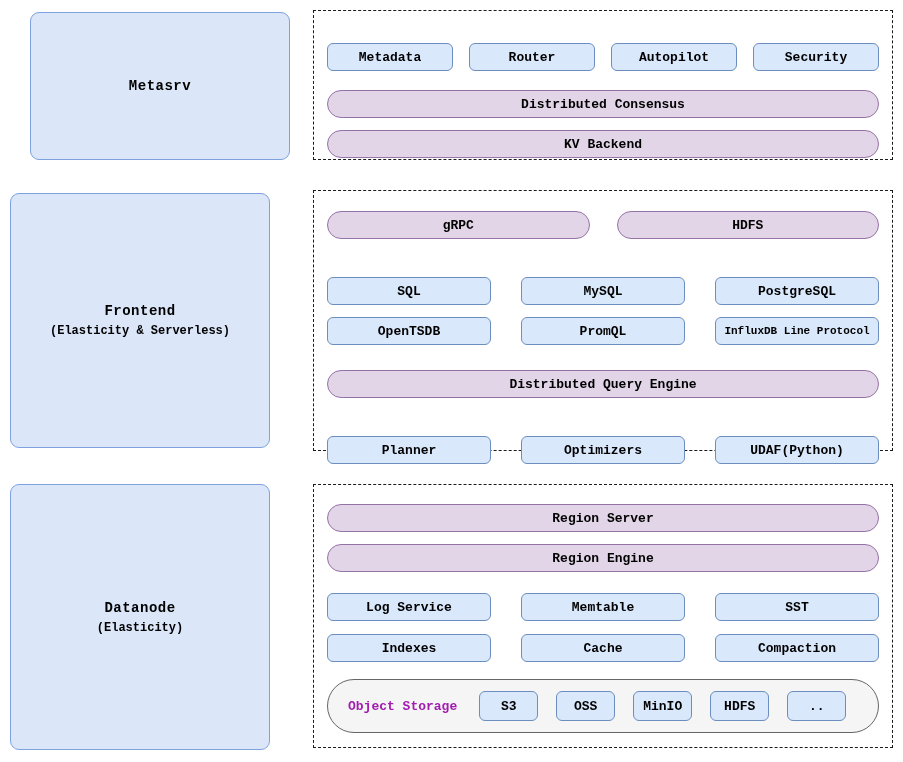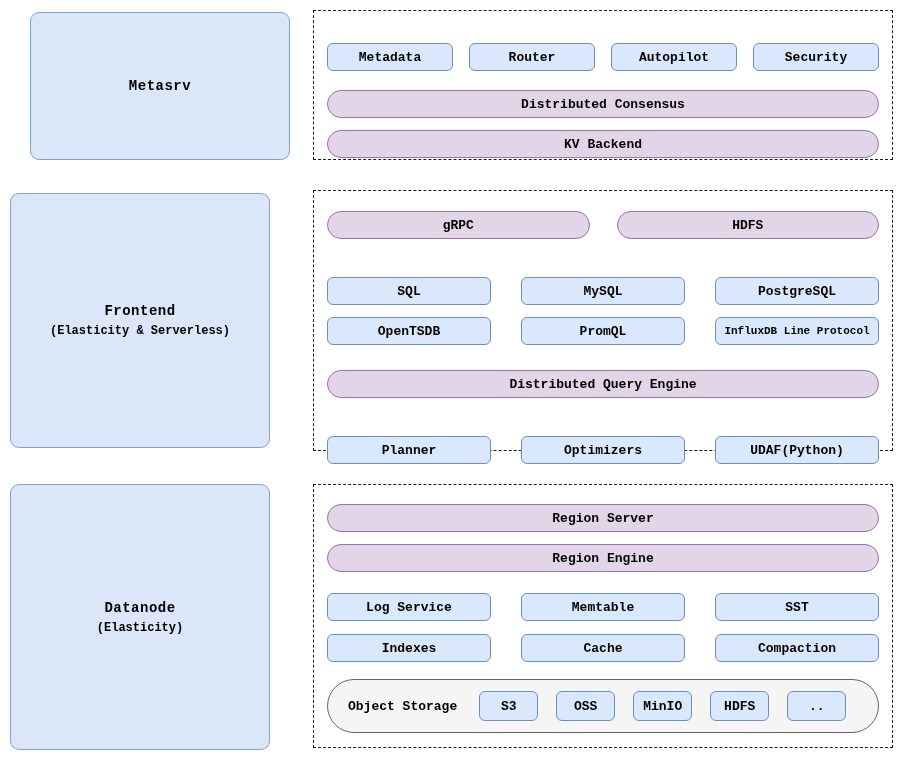--- a/index.html
+++ b/index.html
@@ -44,21 +44,21 @@
   .sbox.small-text { font-size:11px; }
 
   .pill { flex:1; height:28px; display:flex; align-items:center; justify-content:center;
     background:var(--pill-fill); border:1px solid var(--pill-border);
     border-radius:15px; font-size:13px; font-weight:bold; white-space:nowrap; }
 
   
   .storage { margin:17px 13px 0; height:54px; border-radius:27px;
     background:var(--storage-fill); border:1px solid var(--storage-border);
     display:flex; align-items:center; padding:0 20px; }
-  .storage-label { font-size:13px; font-weight:bold; color:#000000;
+  .storage-label { font-size:13px; font-weight:bold; color:#a21caf;
     margin-right:22px; white-space:nowrap; }
   .storage-boxes { display:flex; gap:18px; }
   .bbox { width:59px; height:30px; flex:none; display:flex; align-items:center;
     justify-content:center; background:var(--small-box-fill);
     border:1px solid var(--small-box-border); border-radius:6px;
     font-size:13px; font-weight:bold; }
 </style>
 </head>
 <body>
 

